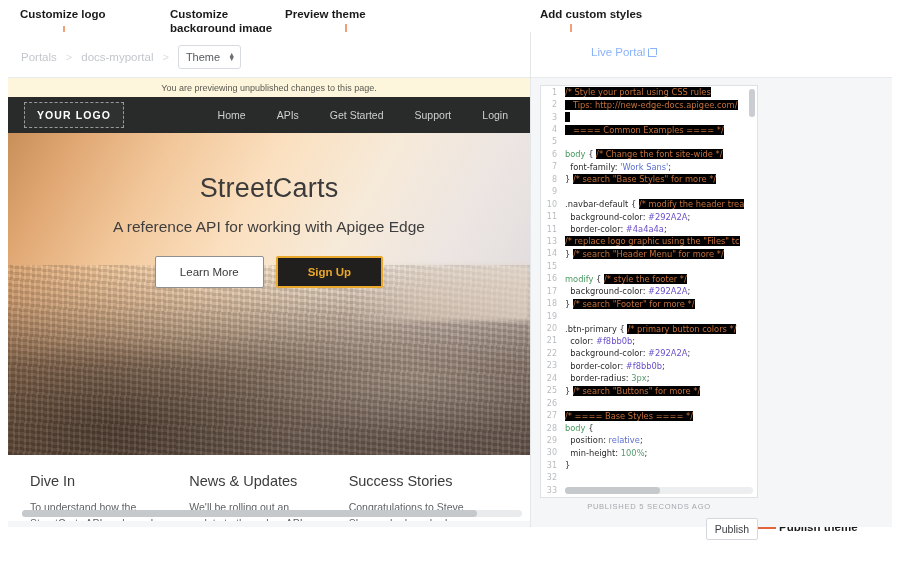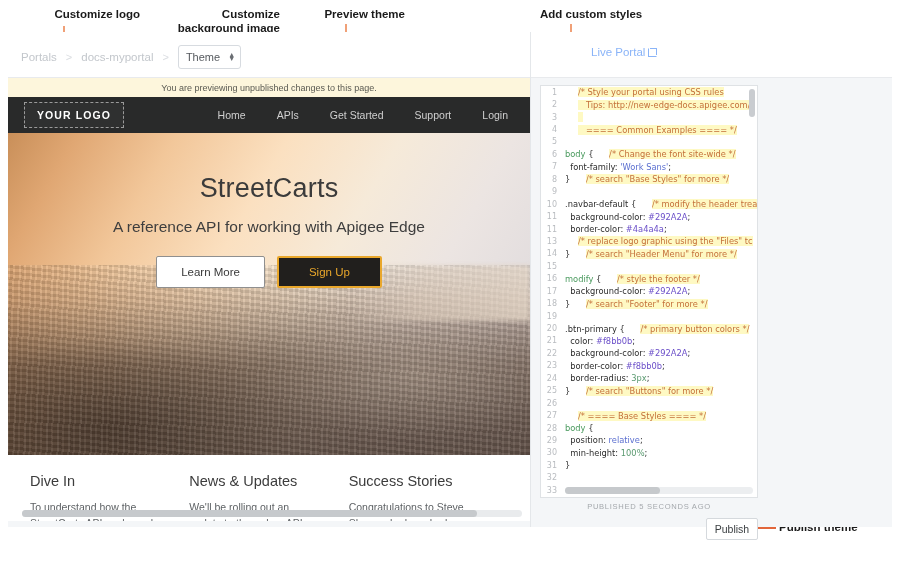--- a/index.html
+++ b/index.html
@@ -12,21 +12,21 @@
   .root { position: relative; width: 900px; height: 584px; }
 
   
   .ann-label {
     position: absolute;
     font-family: "Liberation Sans", sans-serif;
     font-size: 11.5px;
     font-weight: bold;
     color: #1a1a1a;
     line-height: 13.5px;
-    text-align: right;
+    text-align: left;
     white-space: pre-line;
   }
   .ann-label.left { text-align: left; white-space: nowrap; }
   .ann-line-v {
     position: absolute;
     width: 2px;
     background: #f0a077;
   }
   .ann-line-h {
     position: absolute;
@@ -172,21 +172,21 @@
     margin-top: 20px;
     display: flex; justify-content: center; gap: 0px;
   }
   .btn-learn {
     background: #ffffff; border: 1px solid #8f8f8f;
     color: #3a3a3a; font-size: 11.5px;
     padding: 9px 24px; border-radius: 2px;
   }
   .btn-signup {
     background: #211f1d; border: 2px solid #e9a72b;
-    color: #e9a72b; font-size: 11.5px; font-weight: normal;
+    color: #e9a72b; font-size: 11.5px; font-weight: bold;
     padding: 8px 30px; border-radius: 2px;
     margin-left: 12px;
   }
   .cards {
     display: flex; padding: 18px 22px 0 22px; gap: 0;
     background: #ffffff;
   }
   .card { width: 33.33%; padding-right: 28px; }
   .card-title {
     font-size: 14.5px; color: #3c3c3c; font-weight: normal; margin-bottom: 10px;
@@ -219,21 +219,21 @@
   .code-row {
     display: flex; height: 12.45px; align-items: center;
     font-size: 8.3px; white-space: pre;
   }
   .gutter {
     width: 20px; min-width: 20px; text-align: right;
     color: #b9bcc0; font-size: 8px; padding-right: 4px;
     font-family: "DejaVu Sans", sans-serif;
   }
   .codeline { padding-left: 4px; overflow: hidden; flex: 1; }
-  .cm { color: #c4703a; background: #fef9c3; margin-left: 13px; }
+  .cm { color: #c4703a; background: #000000; }
   .sel { color: #4a9a5e; }
   .prop { color: #2c2c2c; }
   .val-num { color: #5a9a70; }
   .val-hex { color: #6b4fc9; }
   .val-kw { color: #5b6fd0; }
   .val-str { color: #5b6fd0; }
   .punc { color: #333; }
   .ed-vscroll {
     position: absolute; right: 2px; top: 3px;
     width: 6px; height: 28px; background: #c9ccd0; border-radius: 3px;

